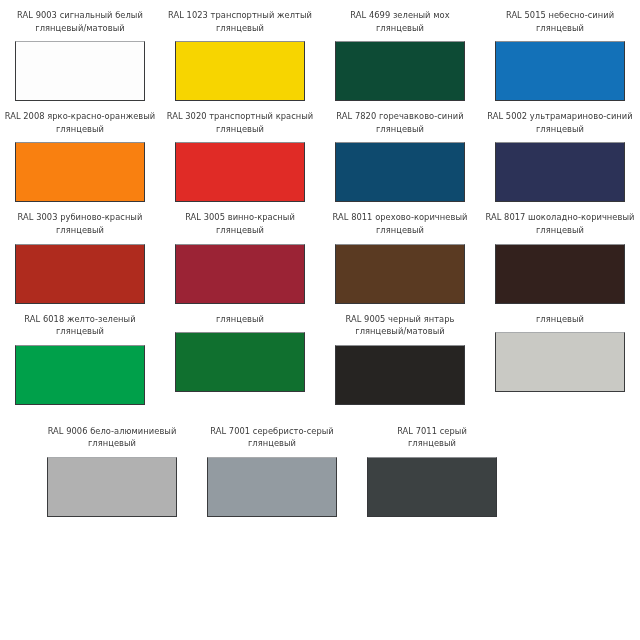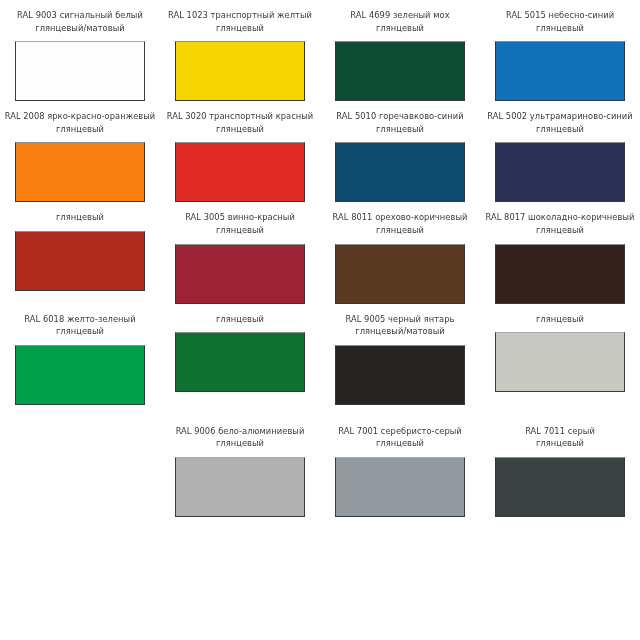--- a/index.html
+++ b/index.html
@@ -68,24 +68,23 @@
   }
 
   .swatch-chip.light-chip {
     border: 1px solid #3a3b3d;
     border-top-color: #a9abad;
   }
 
   .last-row-inner {
     display: flex;
     width: 640px;
-    padding-left: 80px;
+    padding-left: 32px;
     box-sizing: border-box;
     margin-top: 11px;
-    justify-content: flex-end;
   }
 
   .last-row-inner .swatch-cell {
     width: 160px;
   }
 </style>
 </head>
 <body>
 
 <div id="palette-sheet">
@@ -131,37 +130,38 @@
     </div>
     <div class="swatch-cell">
       <div class="swatch-caption">
         <span class="caption-name">RAL 3020 транспортный красный</span>
         <span class="caption-finish">глянцевый</span>
       </div>
       <div class="swatch-chip" style="background-color: rgb(224, 43, 38);"></div>
     </div>
     <div class="swatch-cell">
       <div class="swatch-caption">
-        <span class="caption-name">RAL 5010 горечавково-синий</span>
+        <span class="caption-name">RAL 7820 горечавково-синий</span>
         <span class="caption-finish">глянцевый</span>
       </div>
       <div class="swatch-chip" style="background-color: rgb(14, 74, 110);"></div>
     </div>
     <div class="swatch-cell">
       <div class="swatch-caption">
         <span class="caption-name">RAL 5002 ультрамариново-синий</span>
         <span class="caption-finish">глянцевый</span>
       </div>
       <div class="swatch-chip" style="background-color: rgb(44, 50, 87);"></div>
     </div>
   </div>
 
   <div class="swatch-grid">
     <div class="swatch-cell">
       <div class="swatch-caption">
+        <span class="caption-name">RAL 3003 рубиново-красный</span>
         <span class="caption-finish">глянцевый</span>
       </div>
       <div class="swatch-chip" style="background-color: rgb(175, 43, 30);"></div>
     </div>
     <div class="swatch-cell">
       <div class="swatch-caption">
         <span class="caption-name">RAL 3005 винно-красный</span>
         <span class="caption-finish">глянцевый</span>
       </div>
       <div class="swatch-chip" style="background-color: rgb(155, 35, 53);"></div>

